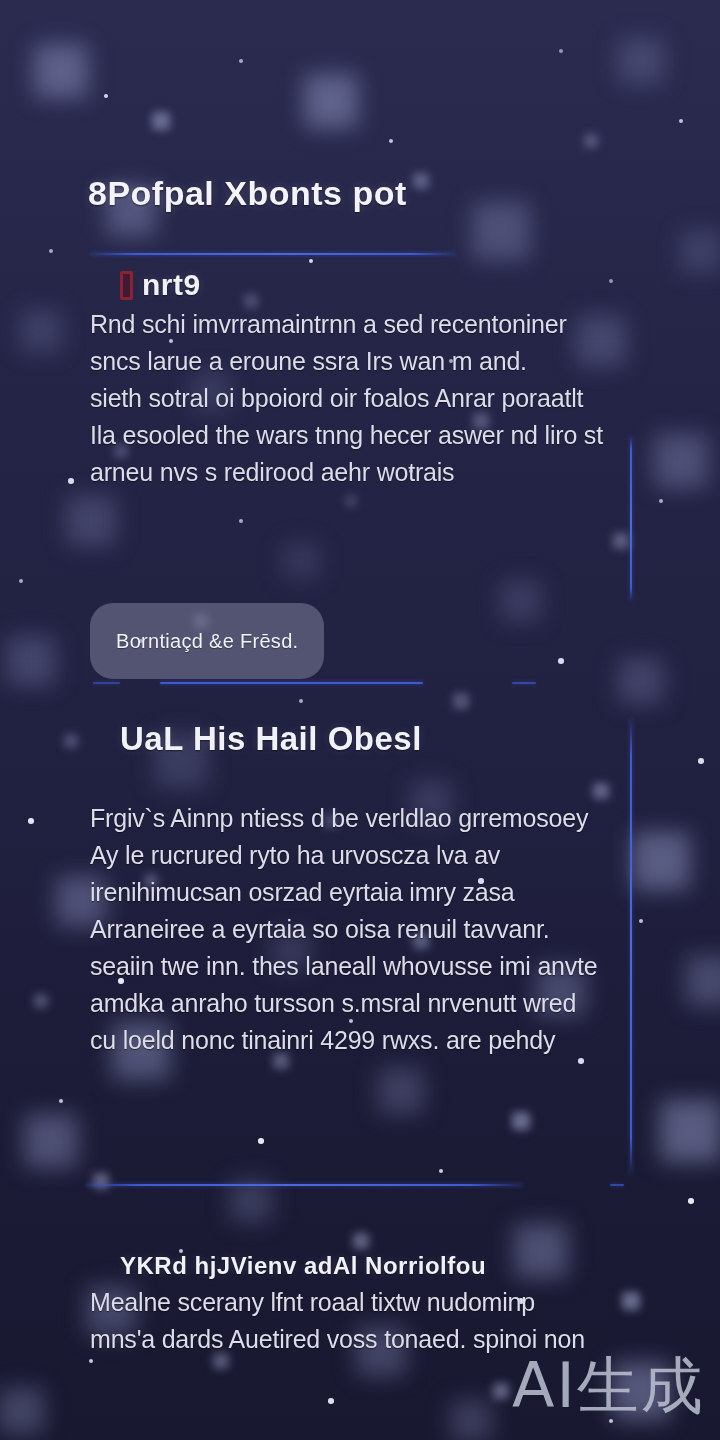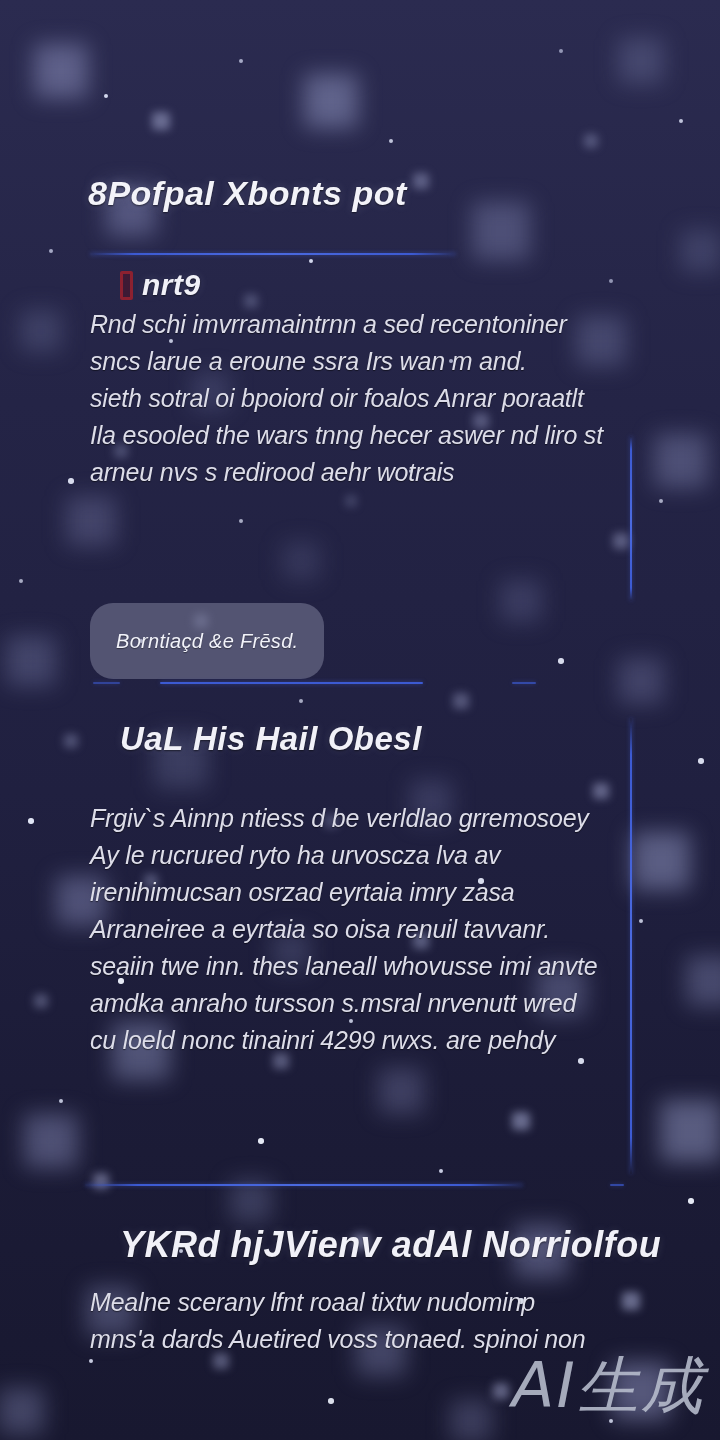--- a/index.html
+++ b/index.html
@@ -3,21 +3,20 @@
 <meta charset="utf-8">
 <style>
   html, body { margin: 0; padding: 0; background: #17172c; }
   .stage {
     position: relative;
     width: 720px;
     height: 1440px;
     overflow: hidden;
     font-family: "Liberation Sans", sans-serif;
     background: linear-gradient(180deg, #2b2b50 0%, #242446 28%, #202040 55%, #1b1b36 80%, #181830 100%);
-    font-style: italic;
   }
 
   
   .bokeh, .bokeh2, .stars { position: absolute; top: 0; left: 0; width: 2px; height: 2px; border-radius: 50%; pointer-events: none; }
   .bokeh { filter: blur(11px);
     box-shadow:
       60px 70px 0 26px rgba(145,150,195,.50), 130px 210px 0 24px rgba(140,145,190,.45),
       330px 100px 0 26px rgba(150,155,200,.50), 500px 230px 0 28px rgba(135,140,185,.40),
       640px 60px 0 22px rgba(120,125,170,.35), 40px 330px 0 20px rgba(120,125,170,.30),
       210px 390px 0 18px rgba(110,115,160,.30), 600px 340px 0 24px rgba(130,135,180,.35),
@@ -89,21 +88,21 @@
 
   .section-heading {
     position: absolute; left: 88px;
     font-weight: 700; color: #f1f1f8; white-space: nowrap;
     letter-spacing: .5px;
     text-shadow: 0 1px 2px rgba(0,0,0,.55), 0 0 8px rgba(200,205,235,.15);
     margin-left: 32px;
   }
   .h-1 { top: 268px; font-size: 30px; display: flex; align-items: center; gap: 9px; }
   .h-2 { top: 720px; font-size: 33px; }
-  .h-3 { top: 1224px; font-size: 36px; }
+  .h-3 { top: 1252px; font-size: 24px; }
   .red-marker {
     display: inline-block; width: 13px; height: 29px;
     border: 3px solid #8c2130; background: rgba(90,14,28,.45);
     box-sizing: border-box; border-radius: 2px;
   }
 
   .para { position: absolute; left: 90px; color: #dddde9;
     font-size: 25px; line-height: 37px; letter-spacing: -0.2px;
     text-shadow: 0 1px 1px rgba(0,0,0,.5);
   }

